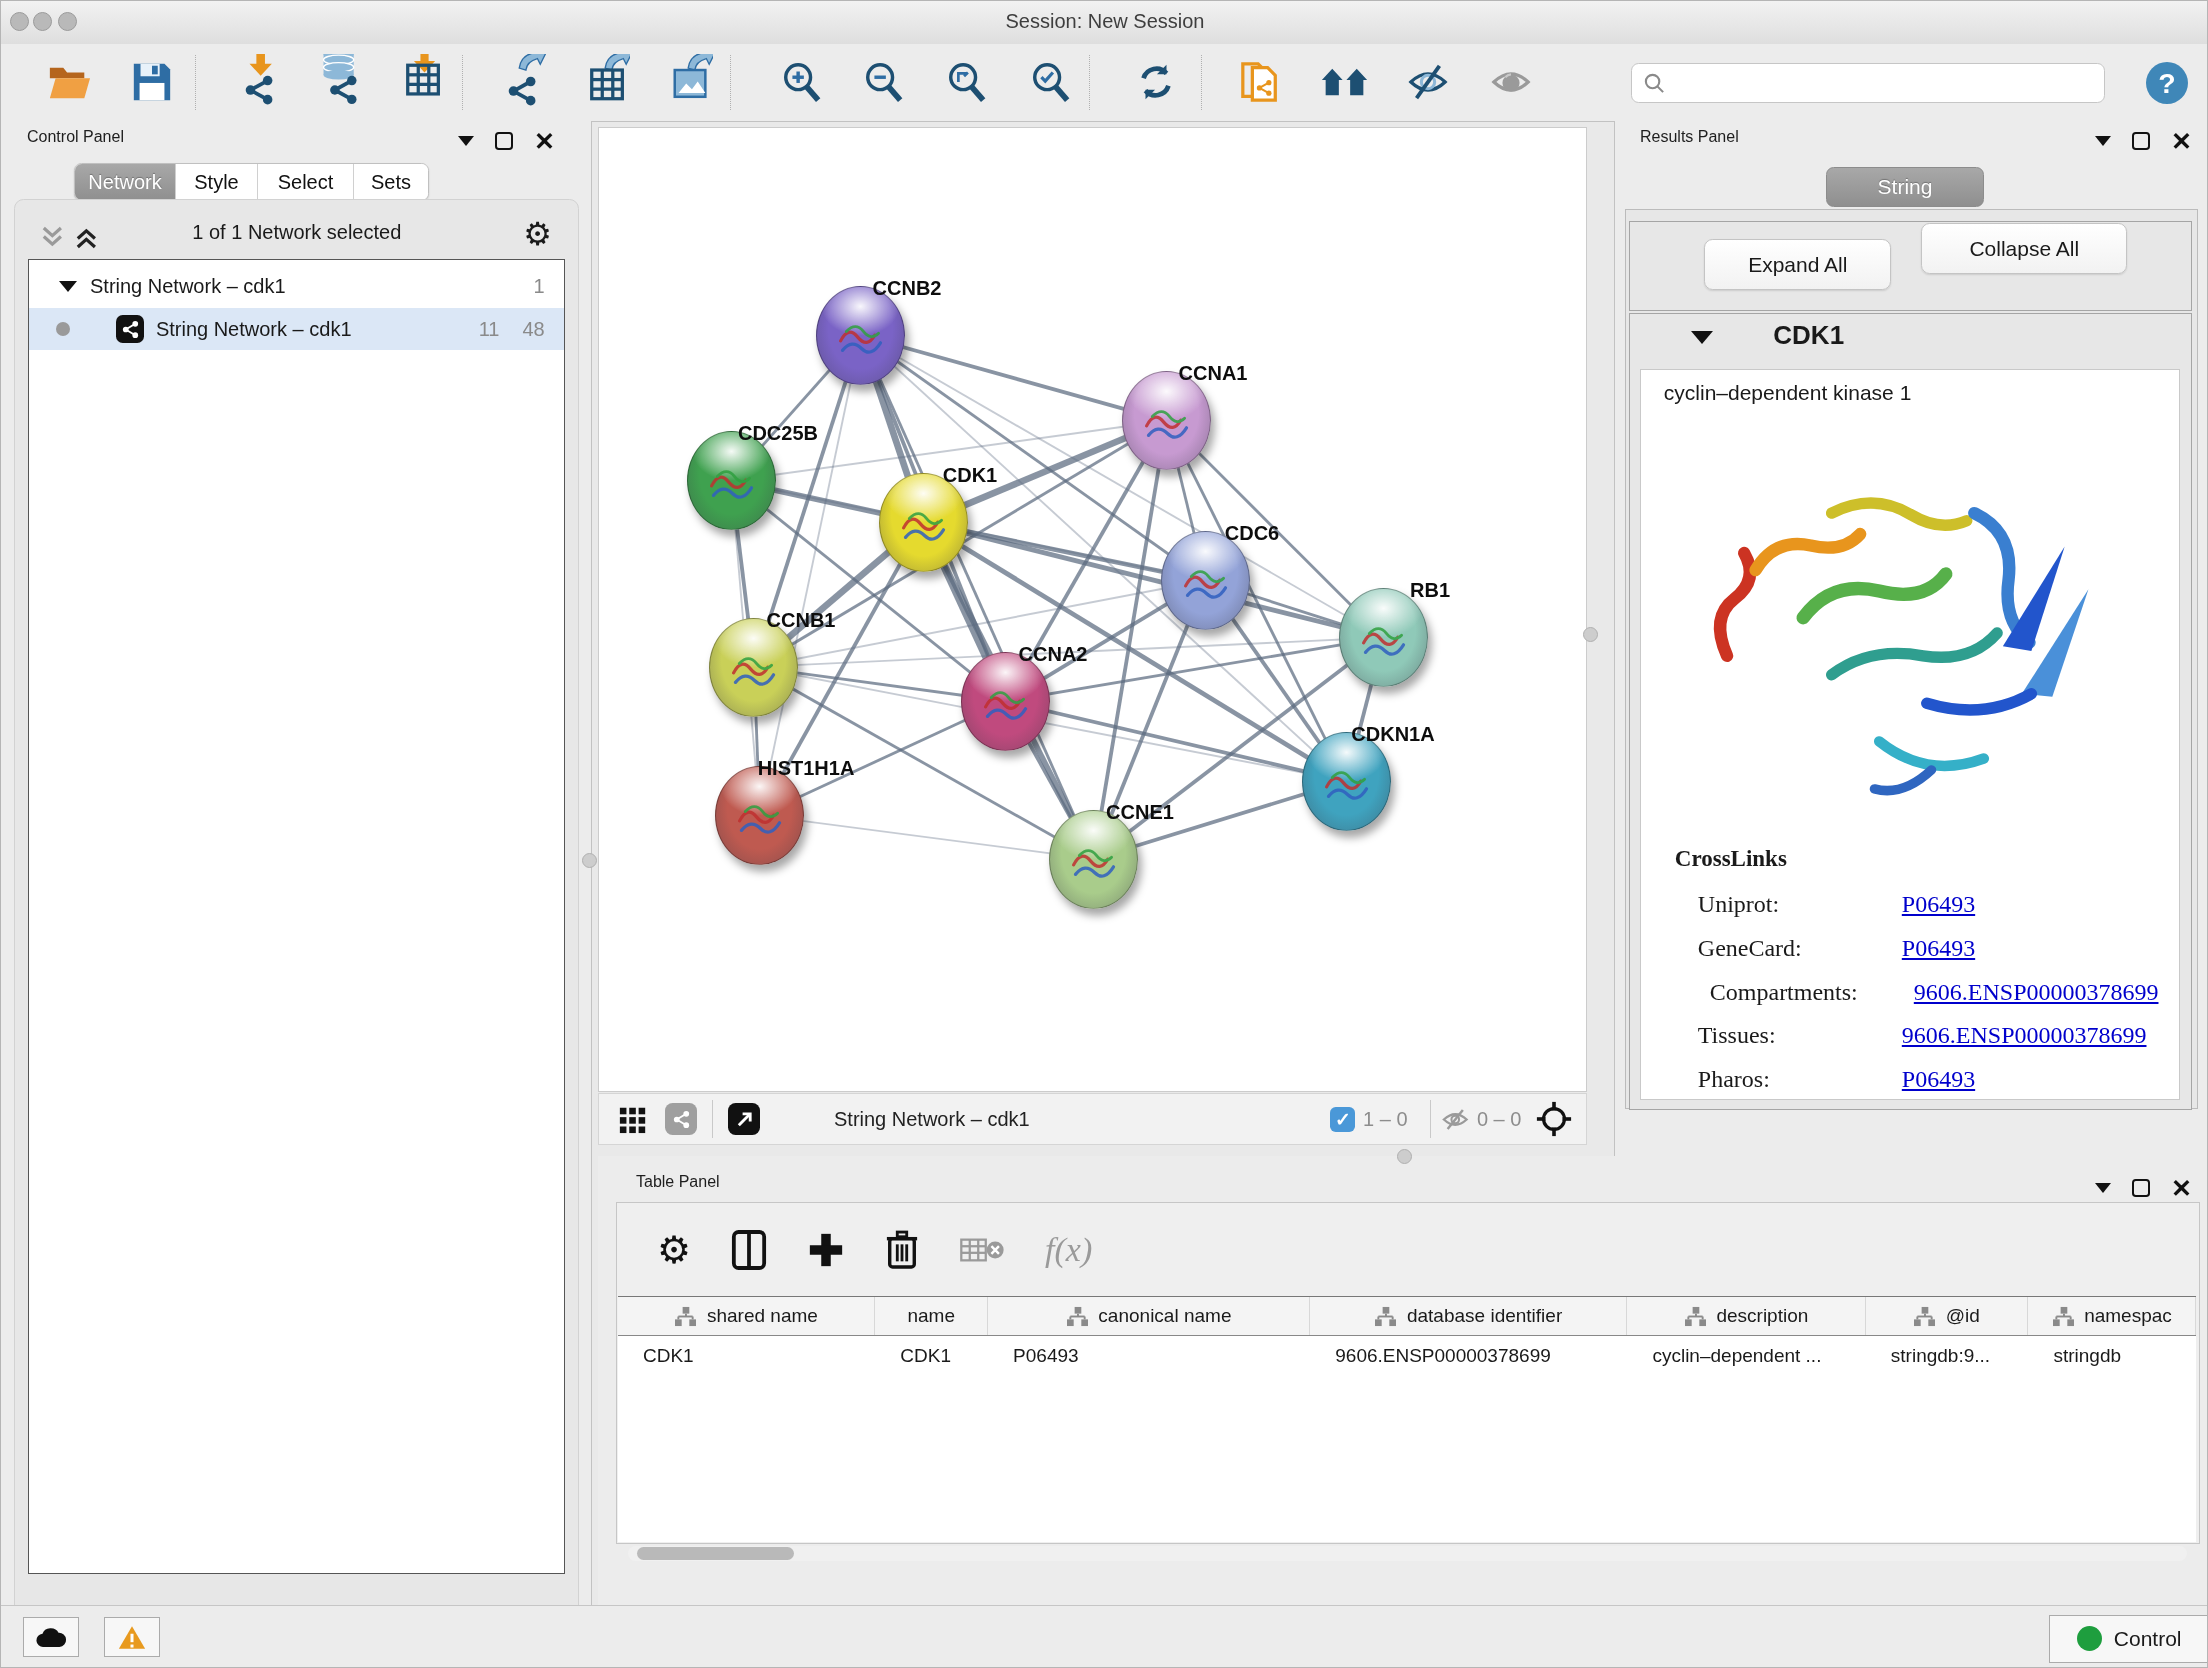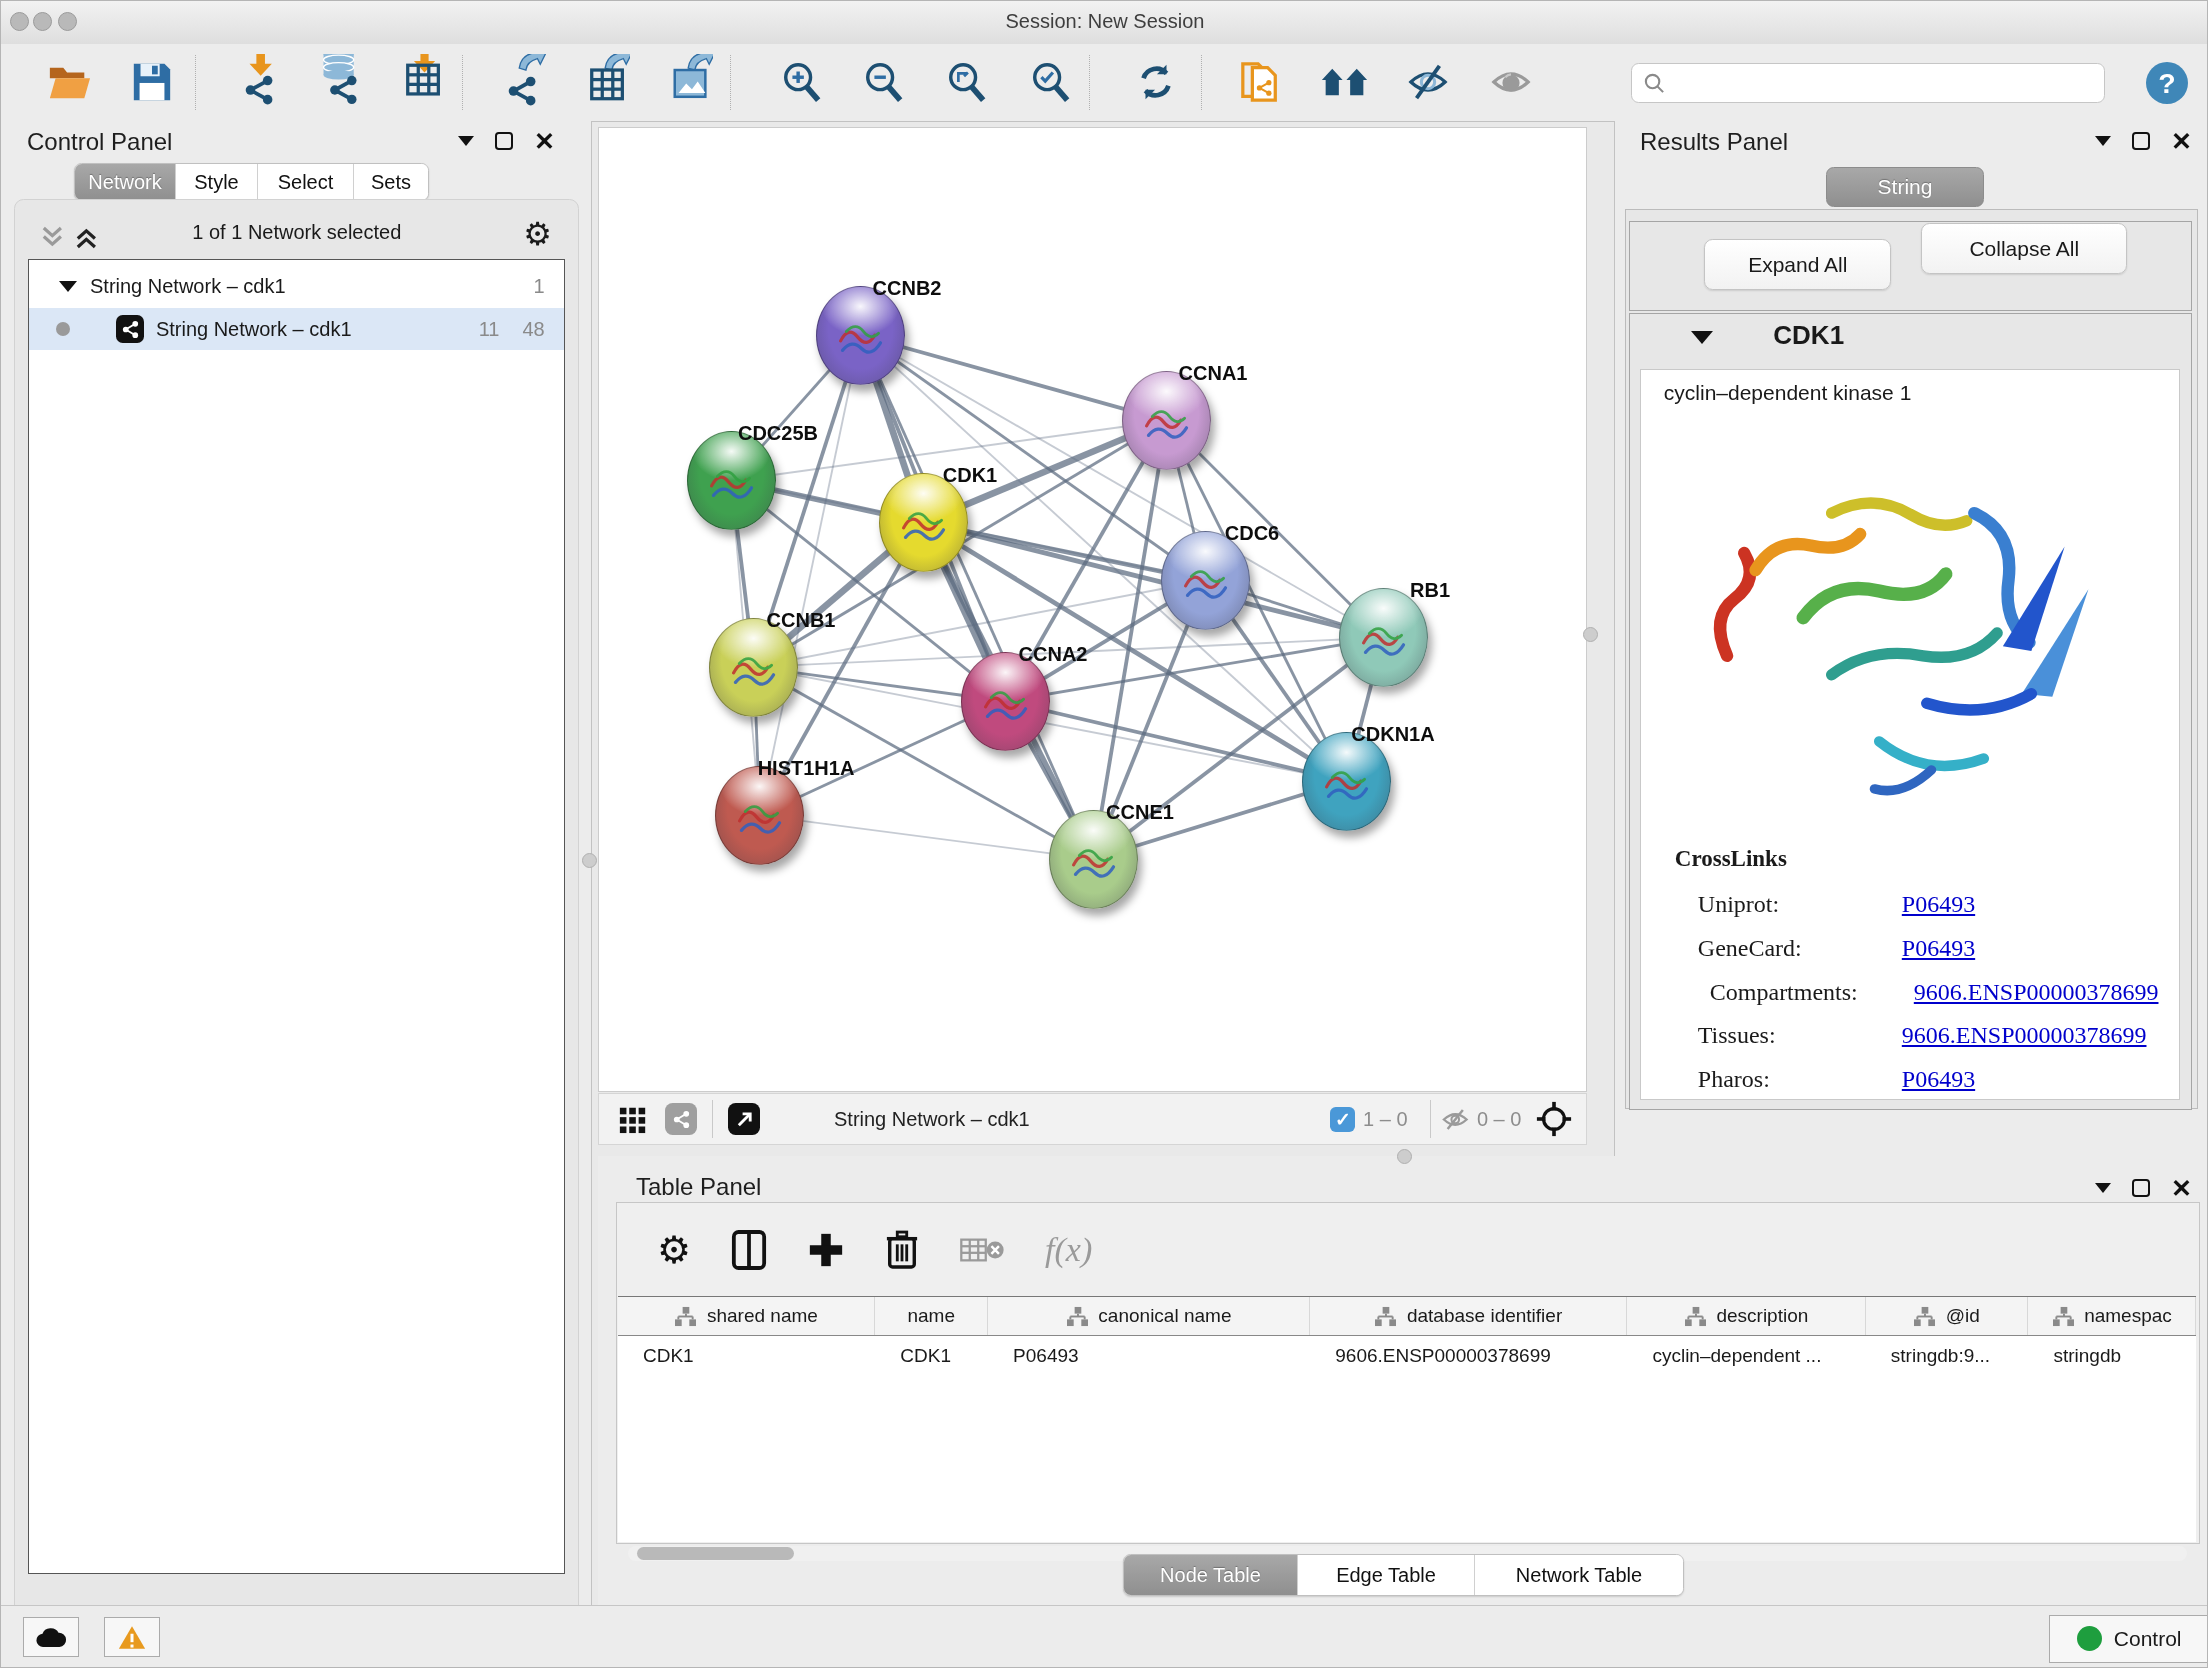--- a/index.html
+++ b/index.html
@@ -21,21 +21,21 @@
     background:#ececec;border-bottom:1px solid #c2c2c2;}
   .tb-ico{position:absolute;top:15px;width:48px;height:48px;display:flex;
     align-items:center;justify-content:center;cursor:default;}
   .tb-sep{position:absolute;top:11.4px;width:0;height:55px;border-left:1.9px dotted #b0b0b0;}
   .searchbox{position:absolute;left:1630px;top:19px;width:474px;height:40px;background:#fff;
     border:1px solid #c6c6c6;border-radius:7.6px;display:flex;align-items:center;padding-left:11.4px;box-sizing:border-box;}
   .searchbox input{border:none;outline:none;font-size:19px;width:399px;background:transparent;
     font-family:"Liberation Sans",sans-serif;}
 
   
-  .panel-title{font-size:24px;color:#1e1e1e;}
+  .panel-title{font-size:16px;color:#1e1e1e;}
   .panel-ctl{display:flex;gap:21px;align-items:center;}
   .tri-down{width:0;height:0;border-left:8.6px solid transparent;border-right:8.6px solid transparent;
     border-top:10.5px solid #111;}
   .float-btn{width:18px;height:18px;border:2.4px solid #111;border-radius:3.8px;box-sizing:border-box;}
   .close-x{font-size:25px;font-weight:bold;line-height:18px;color:#111;}
 
   .seg{display:flex;border:1px solid #c0c0c0;border-radius:7.6px;overflow:hidden;
     background:#fff;box-shadow:0 1px 1.9px rgba(0,0,0,.15);}
   .seg>div{display:flex;align-items:center;justify-content:center;font-size:20px;
     border-right:1px solid #d0d0d0;background:#fff;color:#111;}
@@ -806,25 +806,20 @@
               <div class="cell" style="width: 239px;">cyclin–dependent ...</div>
               <div class="cell" style="width: 163px;">stringdb:9...</div>
               <div class="cell" style="width: 168px;">stringdb</div>
             </div>
           </div>
         <div class="hscroll">
             <div class="hthumb"></div>
           </div>
       </div>
     </div>
-    <div class="abs seg" style="left:525px;top:398px;height:40px;">
-      <div class="sel" style="width:173px">Node Table</div>
-      <div style="width:176px">Edge Table</div>
-      <div style="width:208px">Network Table</div>
-    </div>
   </div>
 
   <div class="splitdot" style="left:581px;top:852px;"></div>
   <div class="splitdot" style="left:1582px;top:626px;"></div>
   <div class="splitdot" style="left:1396px;top:1148px;"></div>
 
   <div class="abs" style="left:0;top:1604px;width:2208px;height:65px;background:#ececec;border-top:1px solid #c6c6c6;">
     <div class="statusbtn" style="left:22px;top:11.4px;width:54px;height:38px;">
       <svg width="32" height="23" viewBox="0 0 34 24">
         <path d="M9 22 a7 7 0 0 1 -1 -14 a9 8 0 0 1 17 -1 a6 6 0 0 1 1 15 Z" fill="#111"></path>

